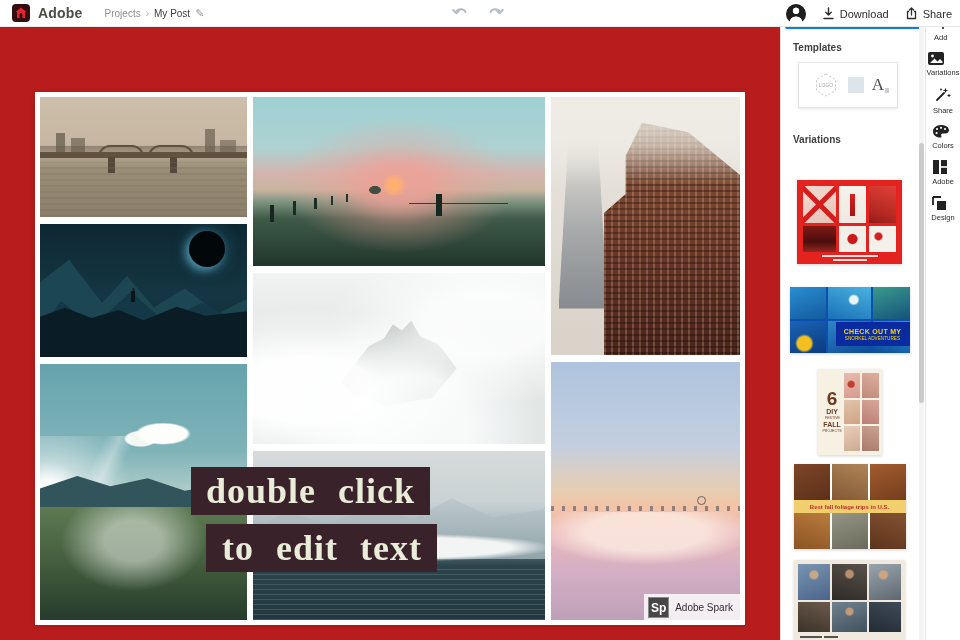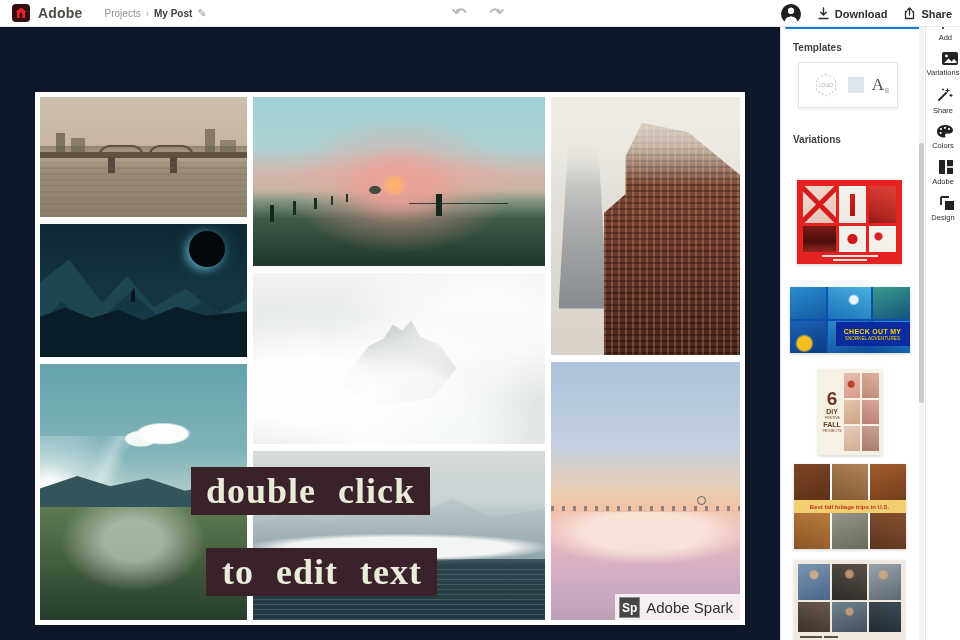--- a/index.html
+++ b/index.html
@@ -8,33 +8,33 @@
 
   
   .topbar { position:relative; height:27px; background:#fff; border-bottom:1px solid #e6e6e6;
             display:flex; align-items:center; z-index:20; }
   .logo { width:18px; height:18px; margin-left:12px; border-radius:4px; background:#330d10;
           display:flex; align-items:center; justify-content:center; cursor:pointer; }
   .app-name { margin-left:8px; font-size:14px; font-weight:bold; color:#4c4b44; letter-spacing:.2px; }
   .crumbs { margin-left:22px; display:flex; align-items:center; gap:5px; font-size:10px; }
   .crumb-gray { color:#8f8f8f; cursor:pointer; }
   .crumb-sep { color:#b0b0b0; }
-  .crumb-current { color:#3d3d3d; font-weight:bold; cursor:text;text-align:right; }
+  .crumb-current { color:#3d3d3d; font-weight:normal; cursor:text;text-align:right; }
   .pencil { color:#9a9a9a; font-size:11px; cursor:pointer; }
   .history { position:absolute; left:452px; top:3px; display:flex; gap:16px; }
   .hist-btn { width:18px; height:18px; cursor:pointer; }
   .top-right { position:absolute; right:8px; top:0; height:27px; display:flex; align-items:center; gap:16px; }
   .avatar { width:20px; height:20px; border-radius:50%; background:#1e1e1e; cursor:pointer;
             background-image: radial-gradient(circle at 50% 34%, #fff 0 3px, rgba(255,255,255,0) 3.6px),
                               radial-gradient(circle at 50% 96%, #fff 0 6.5px, rgba(255,255,255,0) 7px); }
   .tb-action { display:flex; align-items:center; gap:5px; cursor:pointer; }
-  .tb-action span { font-size:11px; font-weight:bold; color:#2d2d2d; }
-
-  
-  .workspace { position:absolute; left:0; right:0; top:27px; bottom:0; background:#0f172a; }
+  .tb-action span { font-size:11px; font-weight:normal; color:#2d2d2d; }
+
+  
+  .workspace { position:absolute; left:0; right:0; top:27px; bottom:0; background:#b91c1c; }
 
   .canvas { position:absolute; left:35px; top:65px; width:710px; height:533px; background:#fff;
             box-shadow:0 1px 5px rgba(0,0,0,.14); }
   .ph { position:absolute; overflow:hidden; cursor:pointer; }
   .shape { position:absolute; }
 
   
   .ph-bridge { left:5px; top:5px; width:207px; height:120px;
     background:linear-gradient(180deg,#cdbfab 0%,#c6b6a2 38%,#b0a28c 50%,#9b8e78 60%,#8b7e6a 100%); }
   .bridge-city { left:0; right:0; top:26%; height:22%;
@@ -139,28 +139,28 @@
   .pastel-wheel { right:18%; top:52%; width:9px; height:9px; border:1.5px solid rgba(60,62,76,.75);
     border-radius:50%; background:transparent; }
   .pastel-mist { left:0; right:0; top:58%; height:26%;
     background:radial-gradient(ellipse 80% 70% at 50% 30%, rgba(252,236,226,.8) 0 40%, rgba(252,236,226,0) 70%); }
 
   
   .overlay-line { position:absolute; background:#3a222b; color:#e9ecd8;
     font-family:"Liberation Serif", serif; font-weight:bold; font-size:36px; line-height:48px;
     height:48px; padding:0 15px; word-spacing:12px; letter-spacing:1px; white-space:nowrap; cursor:text; }
   .ov1 { left:156px; top:375px; }
-  .ov2 { left:171px; top:456px;padding-left:16px; }
+  .ov2 { left:171px; top:432px;padding-left:16px; }
 
   
   .watermark { position:absolute; right:4px; bottom:4px; display:flex; align-items:center; gap:6px;
     background:rgba(255,255,255,.82); padding:3px 8px 3px 4px; }
   .wm-badge { width:21px; height:21px; background:#474747; color:#fff; font-weight:bold; font-size:12px;
     display:flex; align-items:center; justify-content:center; border:1px solid #8a8a8a; }
-  .wm-label { font-size:15px; color:#2f2f2f; }
+  .wm-label { font-size:10px; color:#2f2f2f; }
 
   
   .panel { position:absolute; left:780px; top:0; bottom:0; width:145px; background:#fff;
            border-left:1px solid #e2e2e2; }
   .add-brands { position:absolute; left:4px; right:1px; top:4px; height:25px; background:#0d7ce8;
     border-radius:2px; display:flex; align-items:center; gap:7px; padding-left:11px; cursor:pointer; }
   .ab-icon { width:7px; height:7px; background:#ffb702; border-radius:1px; }
   .add-brands span { color:#fff; font-size:10.5px; font-weight:bold; }
   .section-label { font-size:10px; color:#3f3f3f; font-weight:bold; margin-left:12px; }
   .lbl-brandify { margin-top:42px; display:block; }
@@ -265,21 +265,21 @@
 
   
   .scroll-track { position:absolute; right:1px; top:0; bottom:0; width:5px; background:#f4f4f4; }
   .scroll-thumb { position:absolute; right:0; top:143px; width:5px; height:260px; background:#cbcbcb;
     border-radius:3px; cursor:pointer; }
 
   
   .rail { position:absolute; left:925px; top:0; bottom:0; width:35px; background:#fff;
           border-left:1px solid #e5e5e5; display:flex; flex-direction:column; align-items:center;
           padding-top:13px; }
-  .rail-item { display:flex; flex-direction:column; align-items:flex-end; margin-bottom:9px; cursor:pointer; }
+  .rail-item { display:flex; flex-direction:column; align-items:flex-start; margin-bottom:9px; cursor:pointer; }
   .rail-item .lbl { font-size:7.5px; color:#2c2c2c; margin-top:2px; }
 
   svg { display:block; }
 </style>
 </head>
 <body>
 
 <div class="topbar">
   <div class="logo">
     <svg width="12" height="12" viewBox="0 0 12 12">

